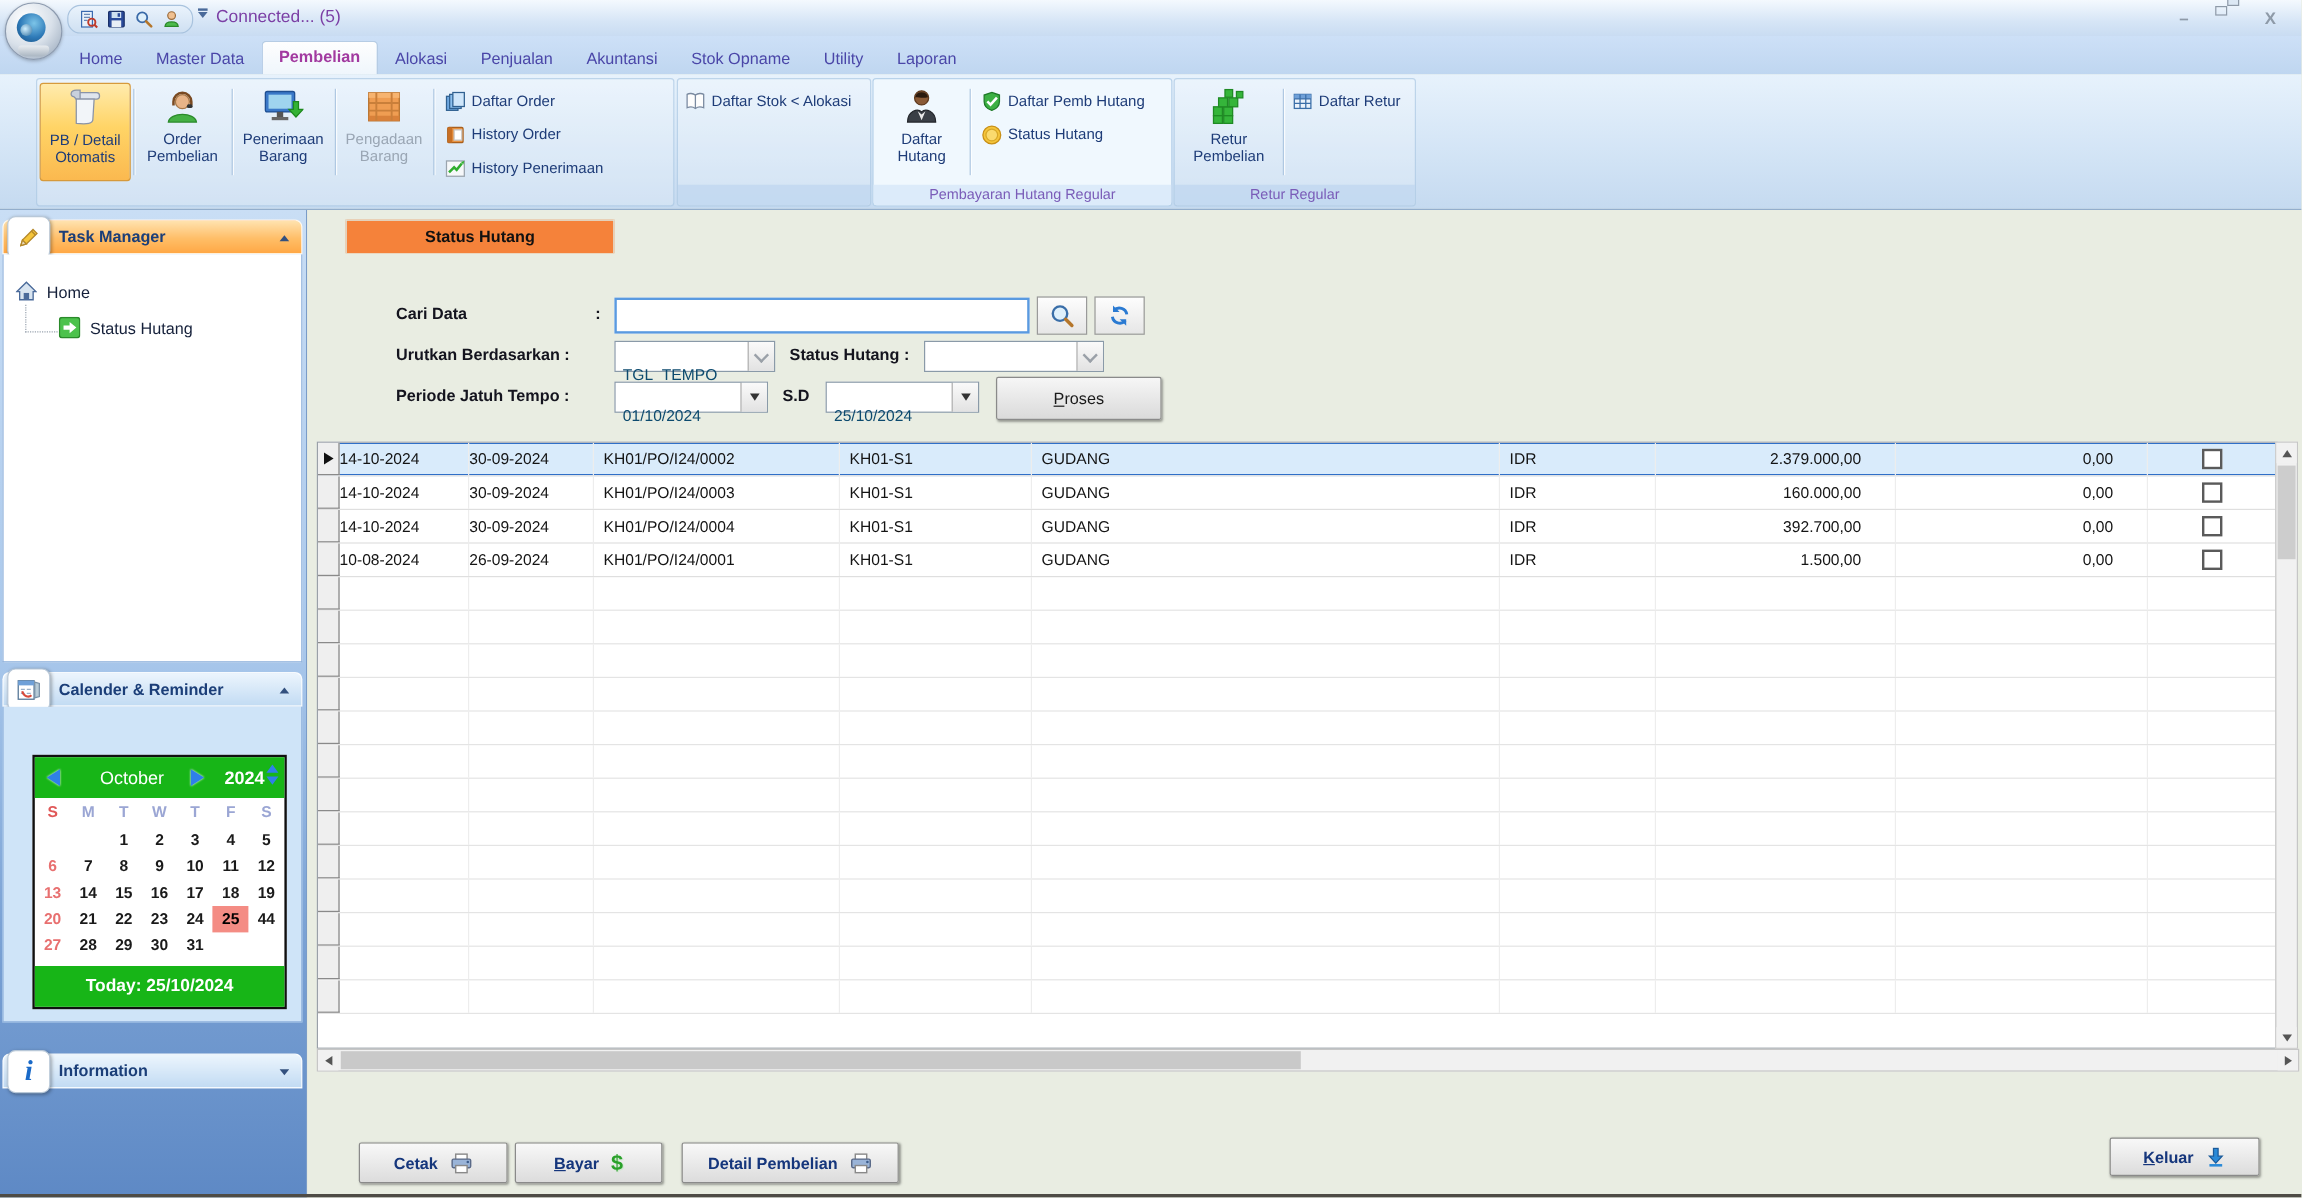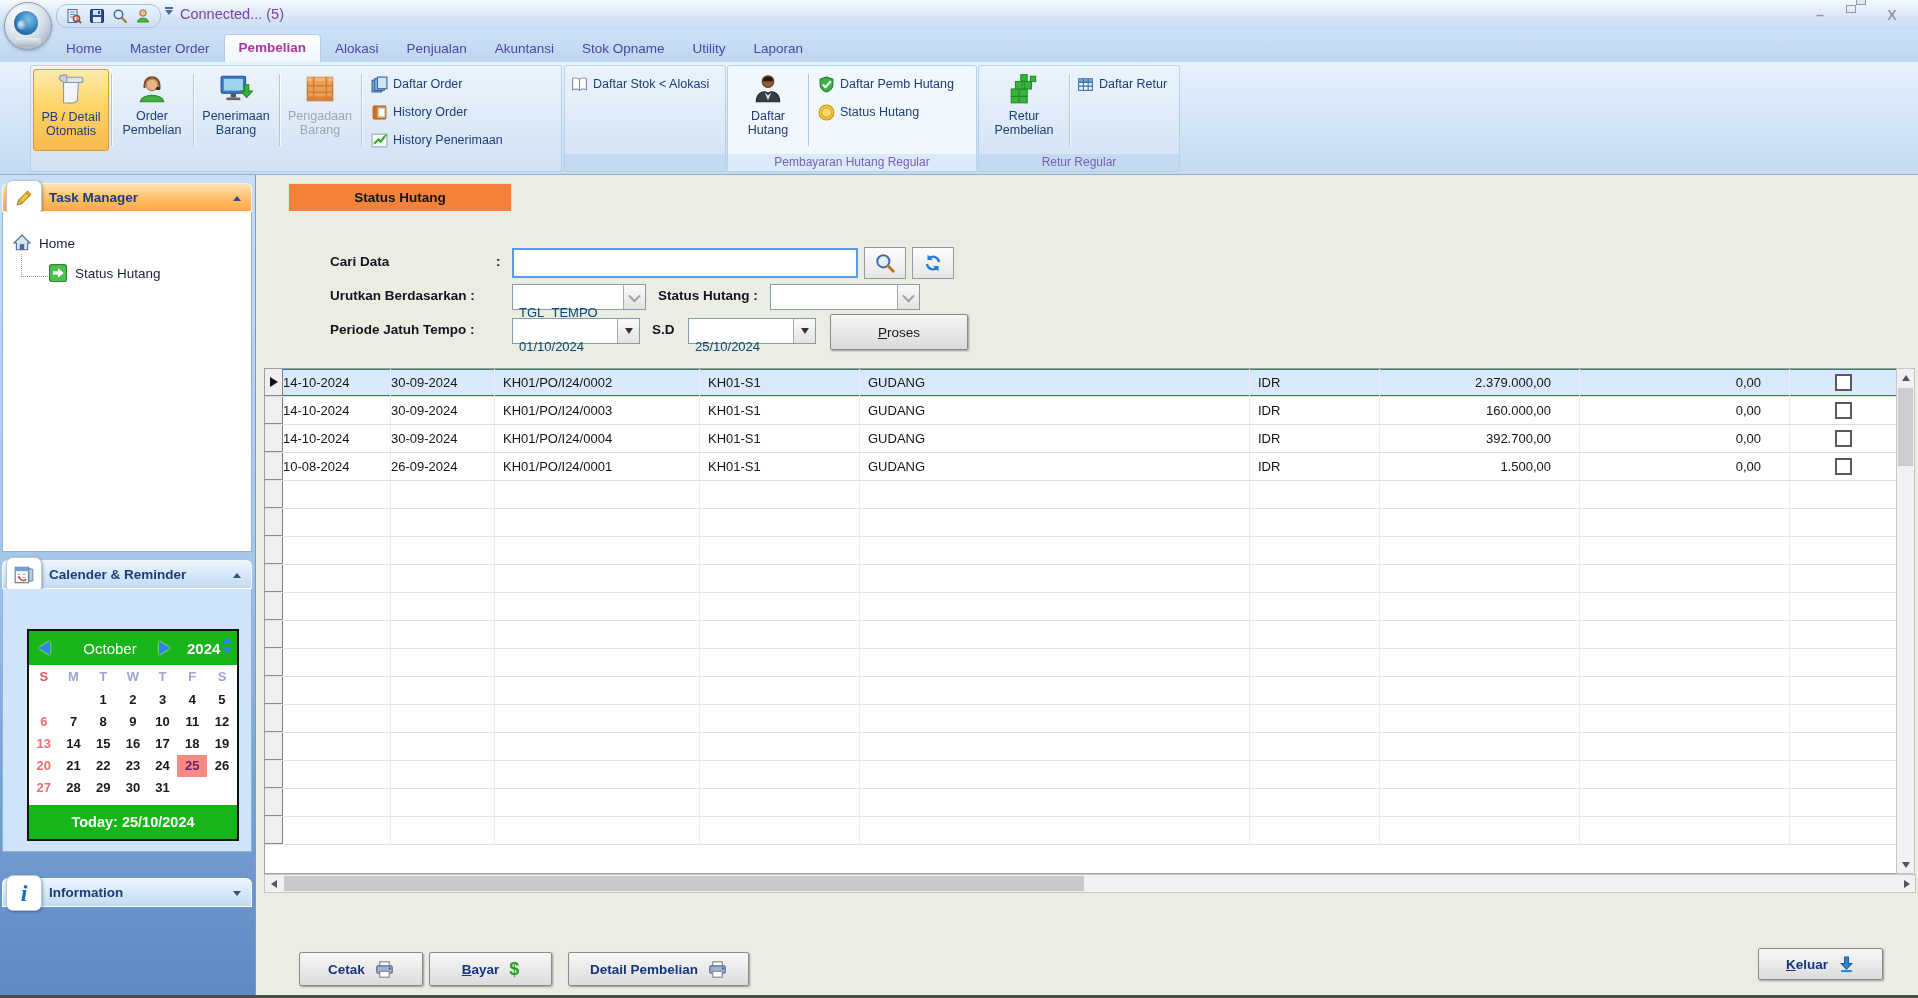--- a/index.html
+++ b/index.html
@@ -93,21 +93,21 @@
   .yearspin{position:absolute;right:5px;top:6px;display:flex;flex-direction:column;gap:3px}
   .yearspin span{width:0;height:0;border-left:5px solid transparent;border-right:5px solid transparent}
   .yearspin .up{border-bottom:7px solid #2F80E8}
   .yearspin .dn{border-top:7px solid #2F80E8}
   .caldh{display:grid;grid-template-columns:repeat(7,29.7px);height:24px}
   .cdh{text-align:center;line-height:24px;font-weight:bold;font-size:13px;color:#9BA6D4}
   .cdh.sun{color:#E05858}
   .calgrid{display:grid;grid-template-columns:repeat(7,29.7px);grid-auto-rows:22px}
   .cday{text-align:center;line-height:22px;font-weight:bold;font-size:13px;color:#1A1A1A}
   .cday.sun{color:#E87070}
-  .cday.today{background:#F48C84;color:#701a75}
+  .cday.today{background:#F48C84;color:#000000}
   .calfoot{position:absolute;left:0;right:0;bottom:0;height:34px;background:#17B517;color:#fff;
     font-weight:bold;font-size:14.5px;text-align:center;line-height:34px}
   .info-i{font-family:"Liberation Serif",serif;font-style:italic;font-weight:bold;font-size:24px;color:#1A6AC8;
     text-shadow:1px 1px 0 #fff,-1px -1px 0 #fff,1px -1px 0 #fff,-1px 1px 0 #fff;line-height:22px}
 
   
   .content{position:absolute;left:256px;top:175px;width:1662px;height:823px;background:#E9EDE2}
   .pagetab{position:absolute;left:32px;top:8px;width:224px;height:28px;background:#F5823A;
     border:1px solid #E0e5da;border-bottom:none;color:#111;font-weight:bold;font-size:13.5px;
     text-align:center;line-height:28px;box-sizing:border-box}
@@ -200,21 +200,21 @@
   </div>
 </div>
 <div class="appball">
   <span class="lens"></span>
   <span class="base"></span>
 </div>
 
 <div class="menubar">
   <div class="mtabs">
       <div class="mtab">Home</div>
-      <div class="mtab">Master Order</div>
+      <div class="mtab">Master Data</div>
       <div class="mtab active">Pembelian</div>
       <div class="mtab">Alokasi</div>
       <div class="mtab">Penjualan</div>
       <div class="mtab">Akuntansi</div>
       <div class="mtab">Stok Opname</div>
       <div class="mtab">Utility</div>
       <div class="mtab">Laporan</div>
     </div>
 </div>
 
@@ -441,21 +441,21 @@
           <div class="cday">16</div>
           <div class="cday">17</div>
           <div class="cday">18</div>
           <div class="cday">19</div>
           <div class="cday sun">20</div>
           <div class="cday">21</div>
           <div class="cday">22</div>
           <div class="cday">23</div>
           <div class="cday">24</div>
           <div class="cday today">25</div>
-          <div class="cday">26</div>
+          <div class="cday">44</div>
           <div class="cday sun">27</div>
           <div class="cday">28</div>
           <div class="cday">29</div>
           <div class="cday">30</div>
           <div class="cday">31</div>
           <div class="cday"></div>
           <div class="cday"></div>
         </div>
       <div class="calfoot">Today: 25/10/2024</div>
     </div>

